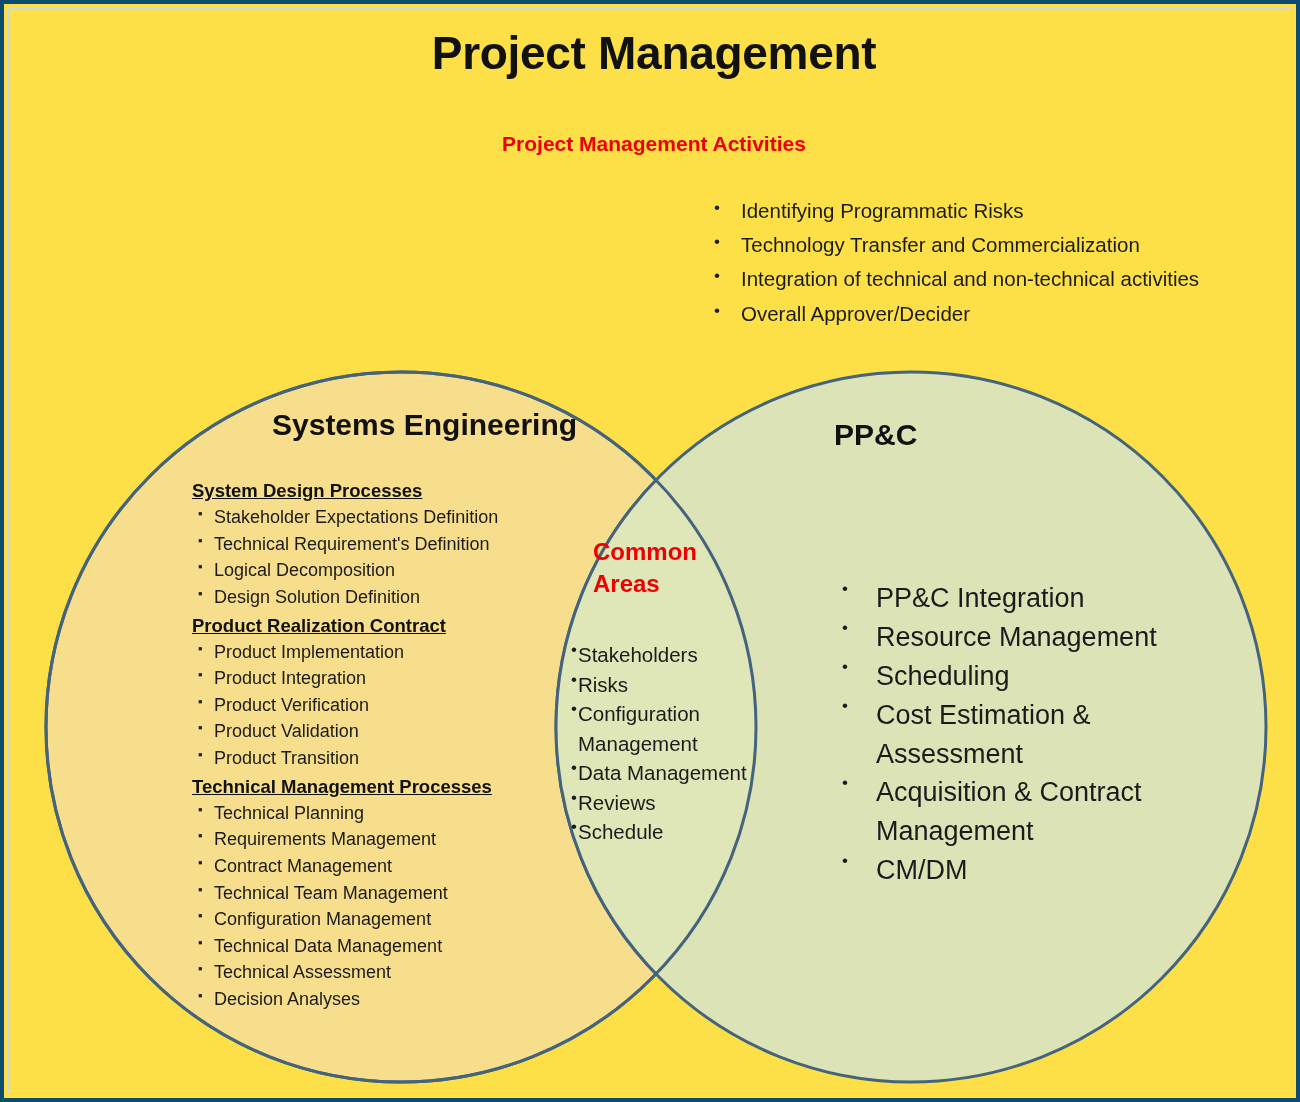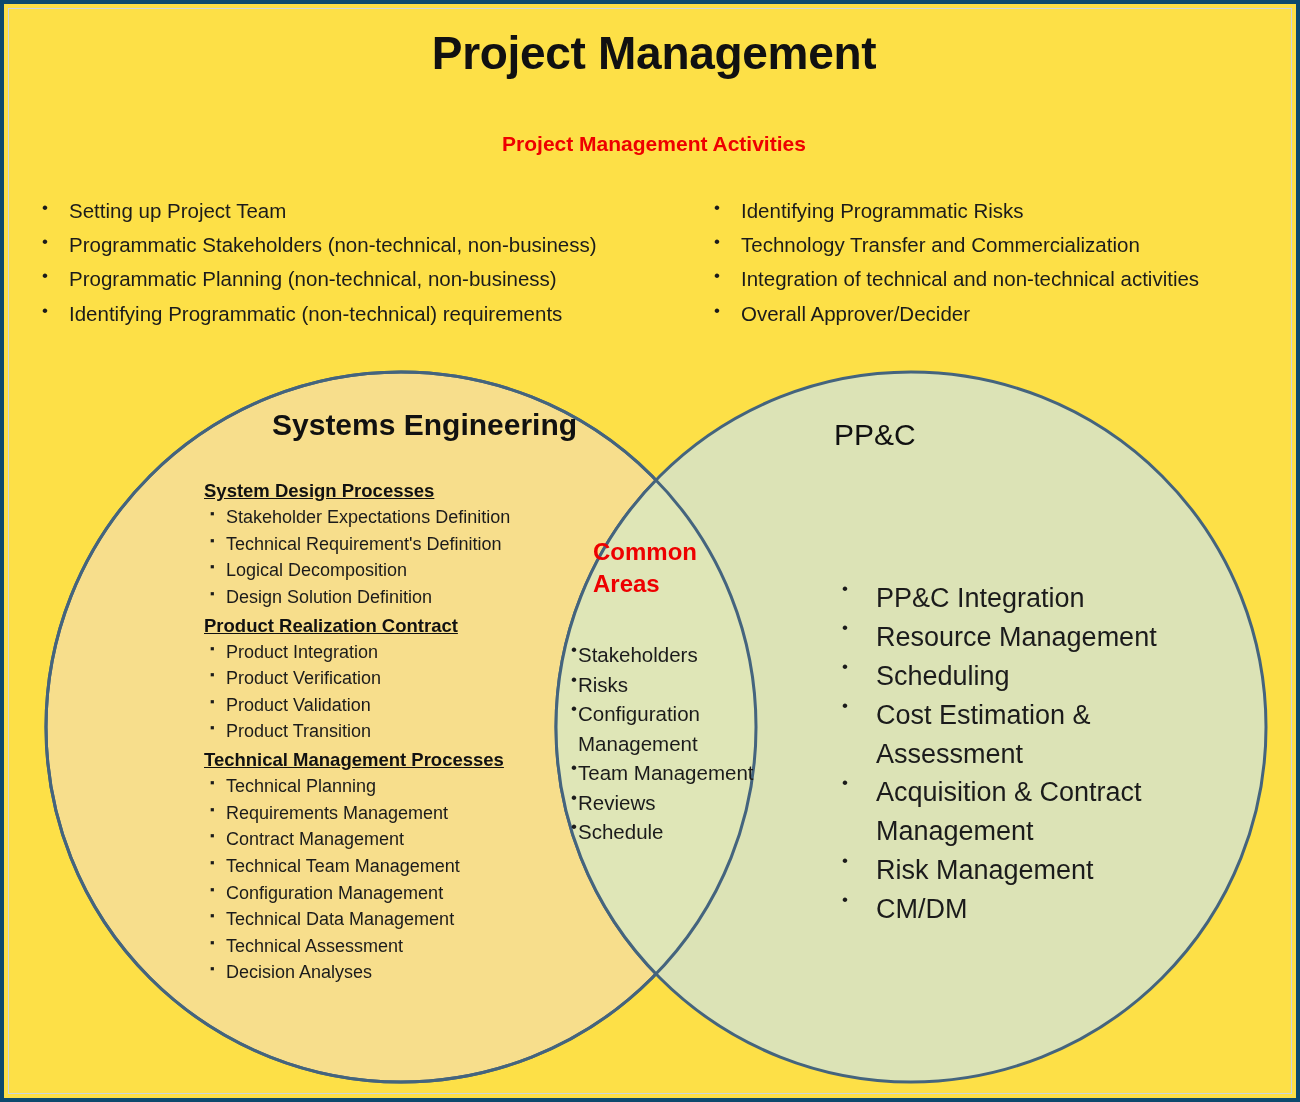--- a/index.html
+++ b/index.html
@@ -96,29 +96,29 @@
     left: 268px; top: 404px;
     font-size: 30px;
     font-weight: bold;
     color: #111111;
     white-space: nowrap;
   }
   #ppc-heading {
     position: absolute;
     left: 830px; top: 414px;
     font-size: 30px;
-    font-weight: normal;
+    font-weight: bold;
     color: #111111;
     white-space: nowrap;
   }
 
   
   #se-content {
     position: absolute;
-    left: 200px; top: 476px;
+    left: 188px; top: 476px;
     width: 350px;
   }
   .group-title {
     font-size: 18.5px;
     font-weight: bold;
     color: #111111;
     text-decoration: underline;
     margin: 0 0 2px 0;
     white-space: nowrap;
   }
@@ -207,28 +207,20 @@
 </head>
 <body>
 
 <div id="poster">
 
   <div id="inner-frame"></div>
 
   <div id="title">Project Management</div>
   <div id="subtitle">Project Management Activities</div>
 
-  <div class="top-col" id="top-col-left">
-    <ul>
-        <li>Setting up Project Team</li>
-        <li>Programmatic Stakeholders (non-technical, non-business)</li>
-        <li>Programmatic Planning (non-technical, non-business)</li>
-        <li>Identifying Programmatic (non-technical) requirements</li>
-      </ul>
-  </div>
 
   <div class="top-col" id="top-col-right">
     <ul>
         <li>Identifying Programmatic Risks</li>
         <li>Technology Transfer and Commercialization</li>
         <li>Integration of technical and non-technical activities</li>
         <li>Overall Approver/Decider</li>
       </ul>
   </div>
 
@@ -251,20 +243,21 @@
   <div id="se-content">
       <div class="group-title">System Design Processes</div>
       <ul>
         <li>Stakeholder Expectations Definition</li>
         <li>Technical Requirement's Definition</li>
         <li>Logical Decomposition</li>
         <li>Design Solution Definition</li>
       </ul>
       <div class="group-title">Product Realization Contract</div>
       <ul>
+        <li>Product Implementation</li>
         <li>Product Integration</li>
         <li>Product Verification</li>
         <li>Product Validation</li>
         <li>Product Transition</li>
       </ul>
       <div class="group-title">Technical Management Processes</div>
       <ul>
         <li>Technical Planning</li>
         <li>Requirements Management</li>
         <li>Contract Management</li>
@@ -276,33 +269,32 @@
       </ul>
     </div>
 
   <div id="common-heading">Common Areas</div>
 
   <div id="common-list">
     <ul>
         <li>Stakeholders</li>
         <li>Risks</li>
         <li>Configuration Management</li>
-        <li>Team Management</li>
+        <li>Data Management</li>
         <li>Reviews</li>
         <li>Schedule</li>
       </ul>
   </div>
 
   <div id="ppc-heading">PP&amp;C</div>
 
   <div id="ppc-list">
     <ul>
         <li>PP&amp;C Integration</li>
         <li>Resource Management</li>
         <li>Scheduling</li>
         <li>Cost Estimation &amp; Assessment</li>
         <li>Acquisition &amp; Contract Management</li>
-        <li>Risk Management</li>
         <li>CM/DM</li>
       </ul>
   </div>
 
 </div>
 
 </body></html>

